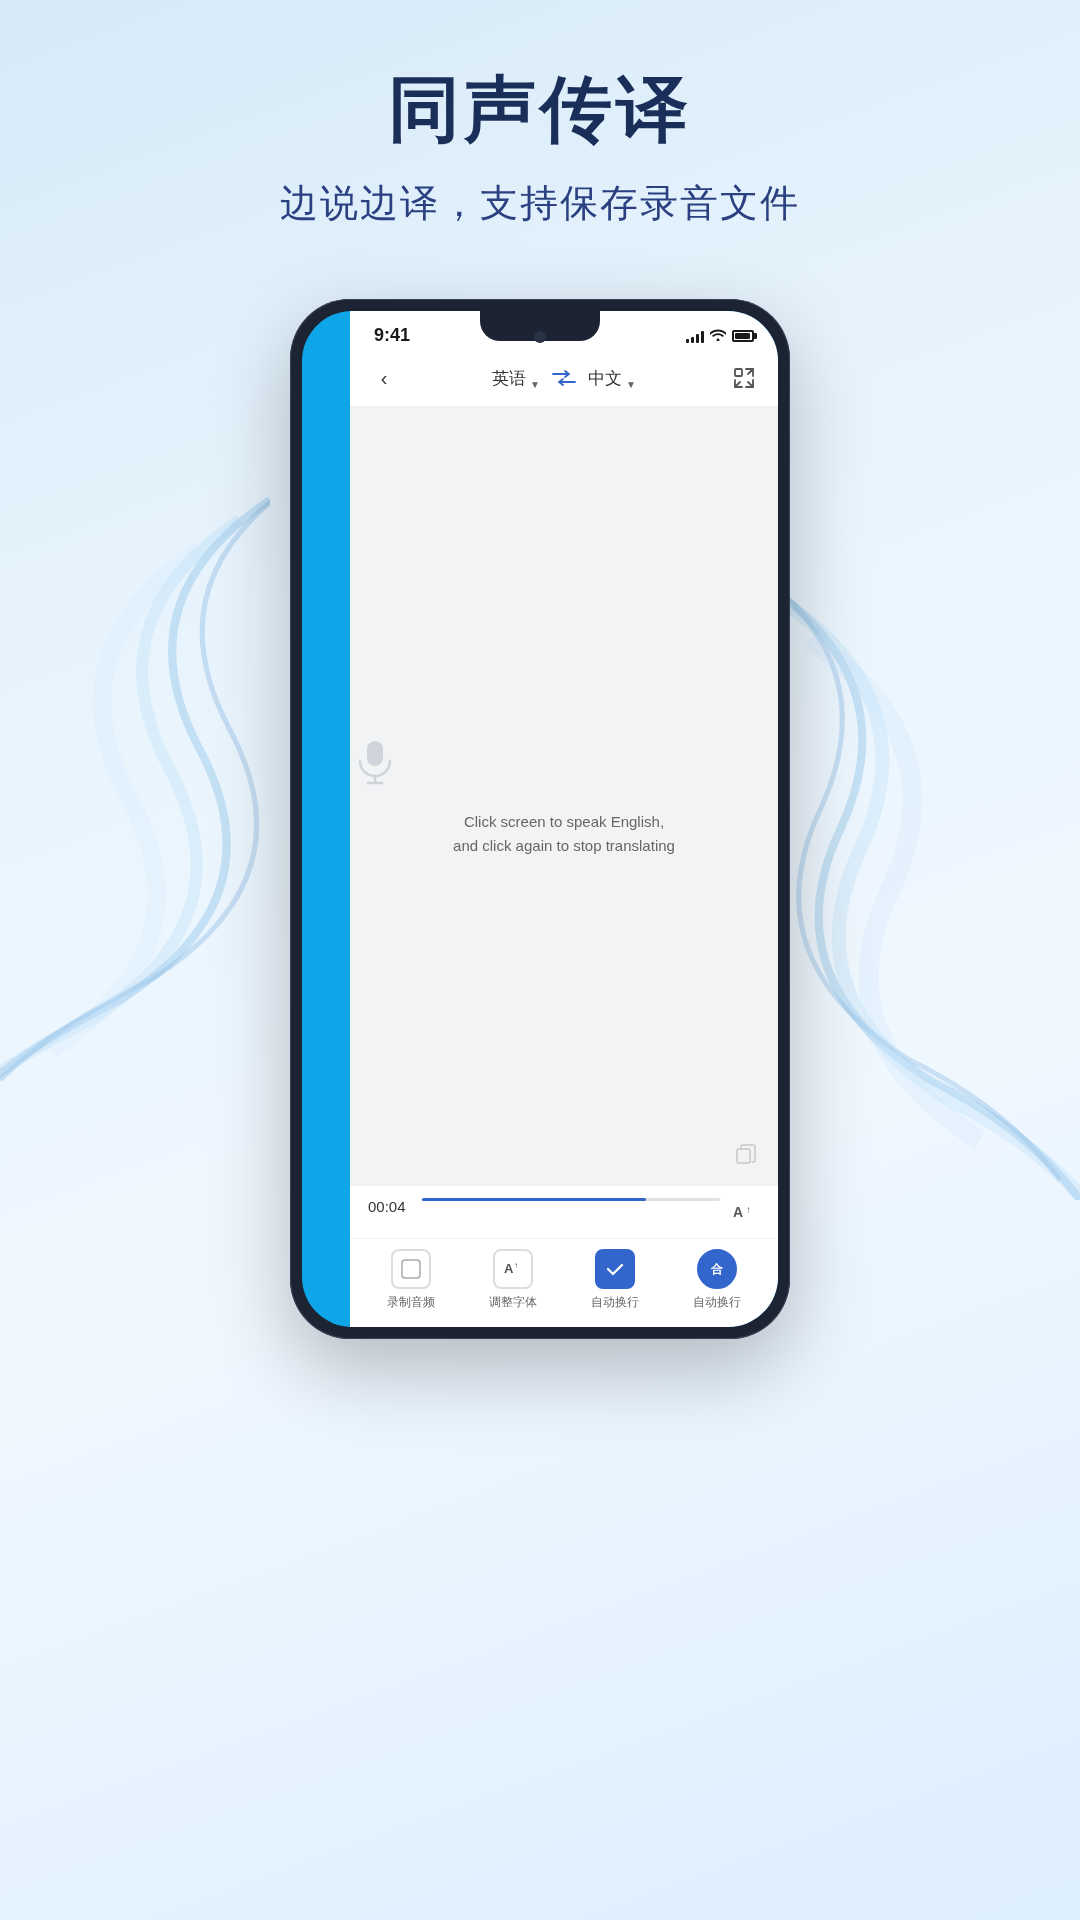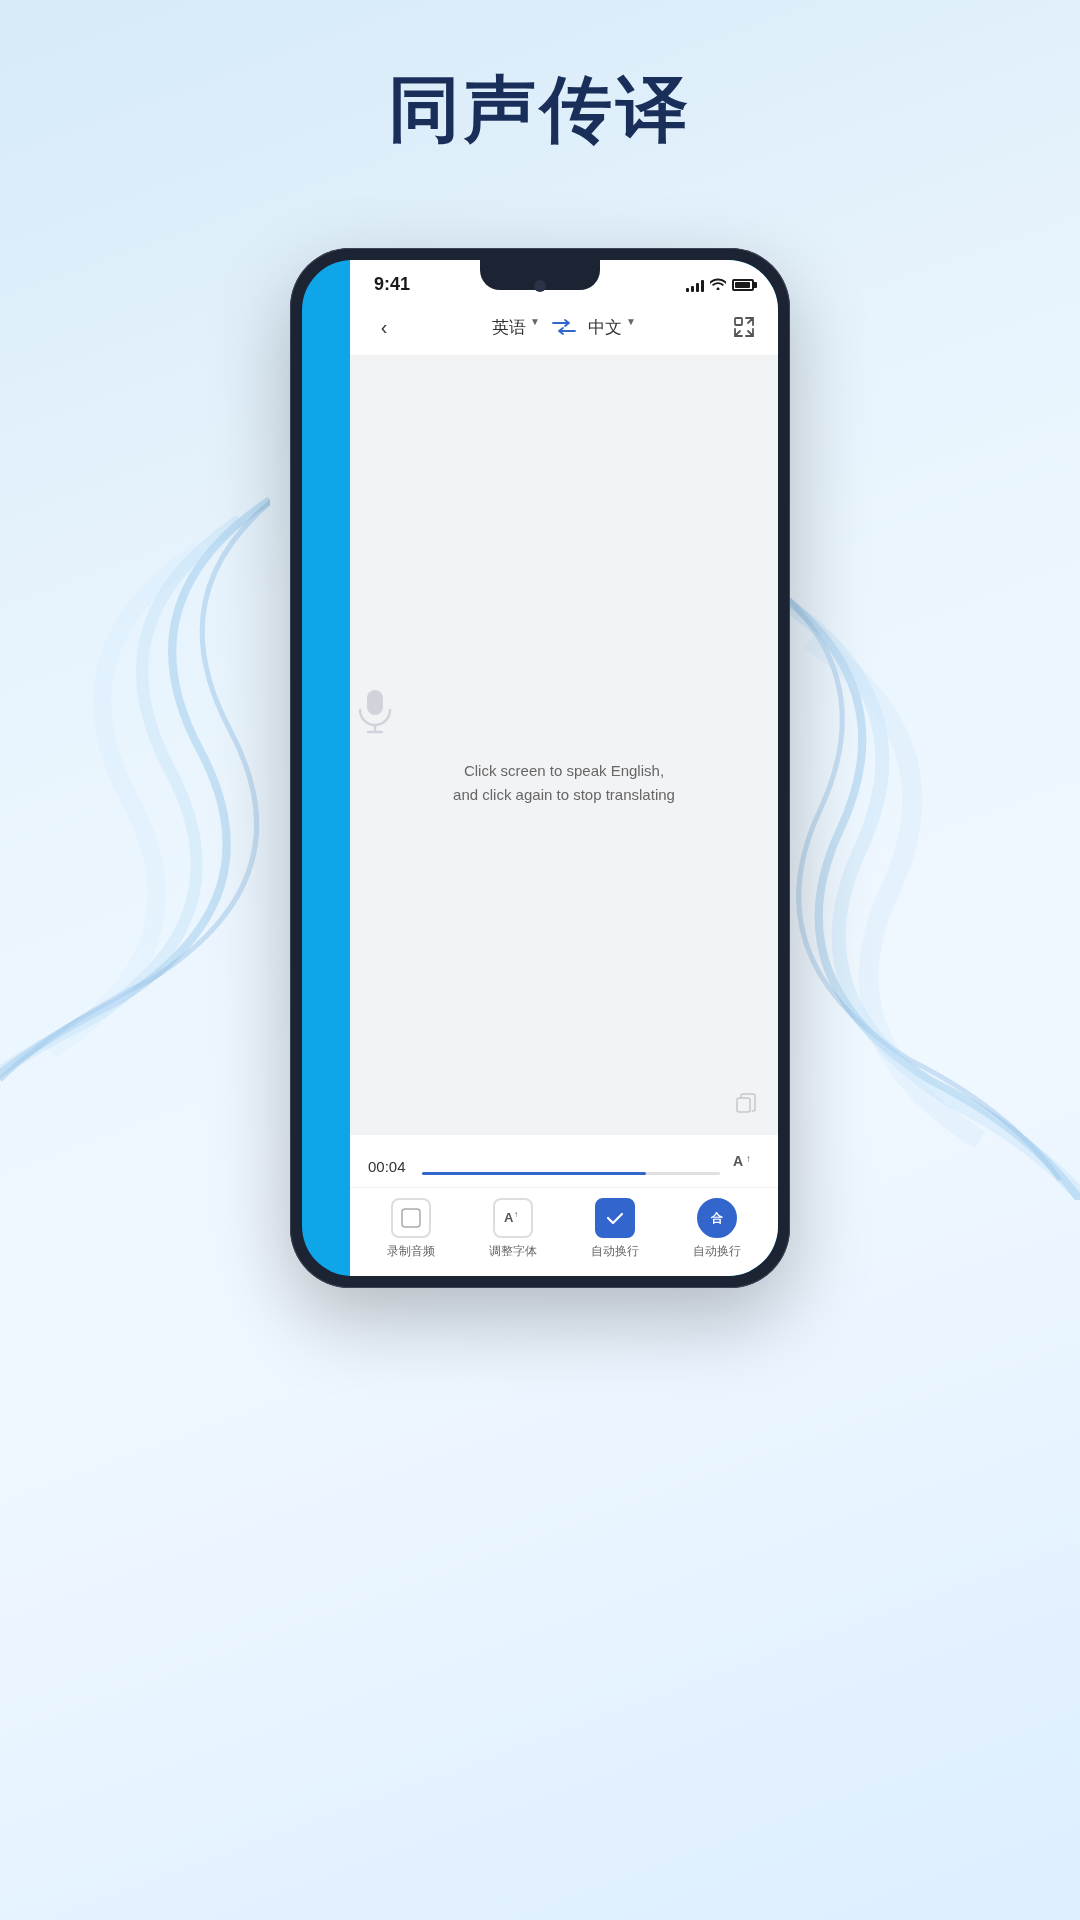--- a/index.html
+++ b/index.html
@@ -217,21 +217,21 @@
     .lang-controls {
       display: flex;
       align-items: center;
       gap: 12px;
       flex: 1;
       justify-content: center;
     }
 
     .lang-selector {
       display: flex;
-      align-items: flex-start;
+      align-items: flex-end;
       gap: 4px;
       cursor: pointer;
     }
 
     .lang-text {
       font-size: 17px;
       color: #333;
       font-weight: 500;
     }
 
@@ -297,21 +297,21 @@
       justify-content: center;
       cursor: pointer;
       opacity: 0.6;
     }
 
     
     .progress-bar-section {
       background: #fff;
       padding: 12px 18px;
       display: flex;
-      align-items: flex-end;
+      align-items: flex-start;
       gap: 12px;
       flex-shrink: 0;
     }
 
     .timer-text {
       font-size: 15px;
       color: #333;
       font-weight: 500;
       min-width: 42px;
     }
@@ -408,20 +408,21 @@
   <svg class="wave-right" viewBox="0 0 380 700" fill="none" xmlns="http://www.w3.org/2000/svg">
     <path d="M0 80 Q150 180 80 330 Q10 480 170 580 Q270 630 320 700" stroke="#6ab0e0" stroke-width="8" fill="none" opacity="0.5"></path>
     <path d="M-20 60 Q130 160 60 310 Q-10 460 150 560 Q250 610 300 680" stroke="#4a90d0" stroke-width="5" fill="none" opacity="0.4"></path>
     <path d="M20 100 Q170 200 100 350 Q30 500 190 600 Q290 650 340 720" stroke="#90c8f0" stroke-width="14" fill="none" opacity="0.3"></path>
     <path d="M50 140 Q200 240 130 390 Q60 540 220 640" stroke="#b0d8f8" stroke-width="20" fill="none" opacity="0.25"></path>
   </svg>
 </div>
 
 <div class="app-header">
   <div class="app-title">同声传译</div>
+  <div class="app-subtitle">边说边译，支持保存录音文件</div>
 </div>
 
 <div class="phone-wrapper">
   <div class="phone-frame">
     <div class="phone-notch">
       <div class="phone-camera"></div>
     </div>
     <div class="phone-screen">
 
       <div class="status-bar">

